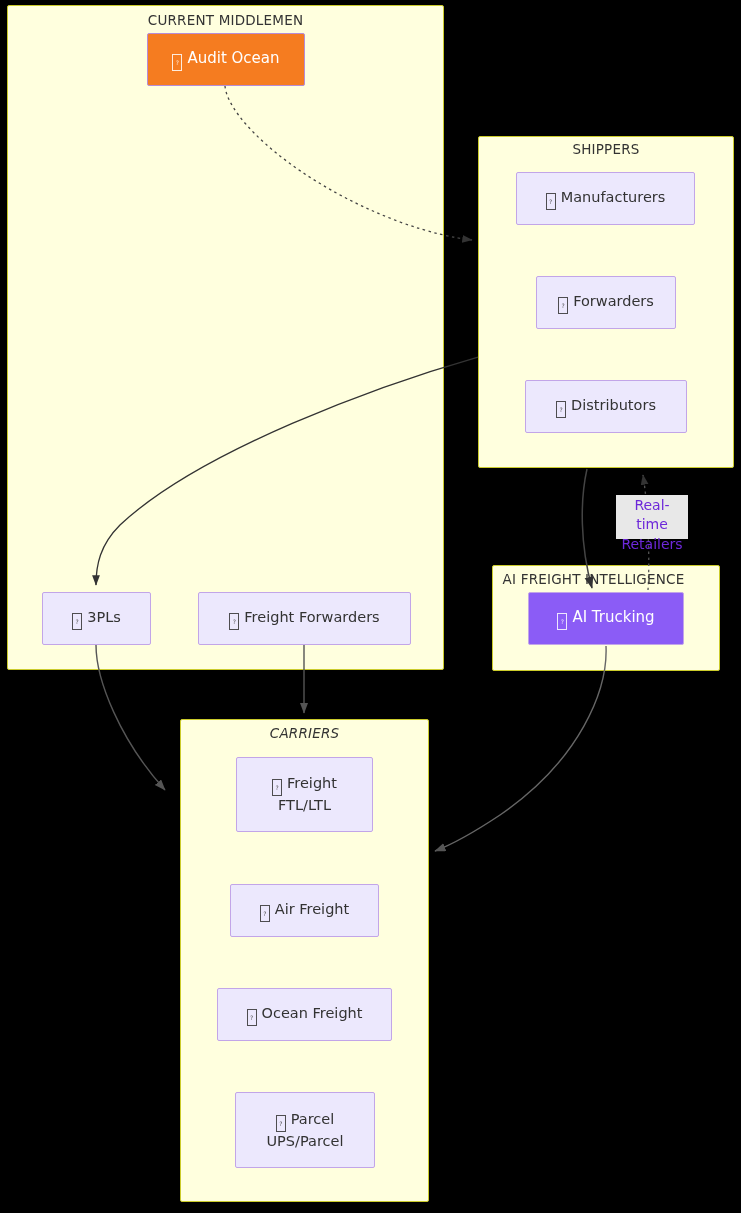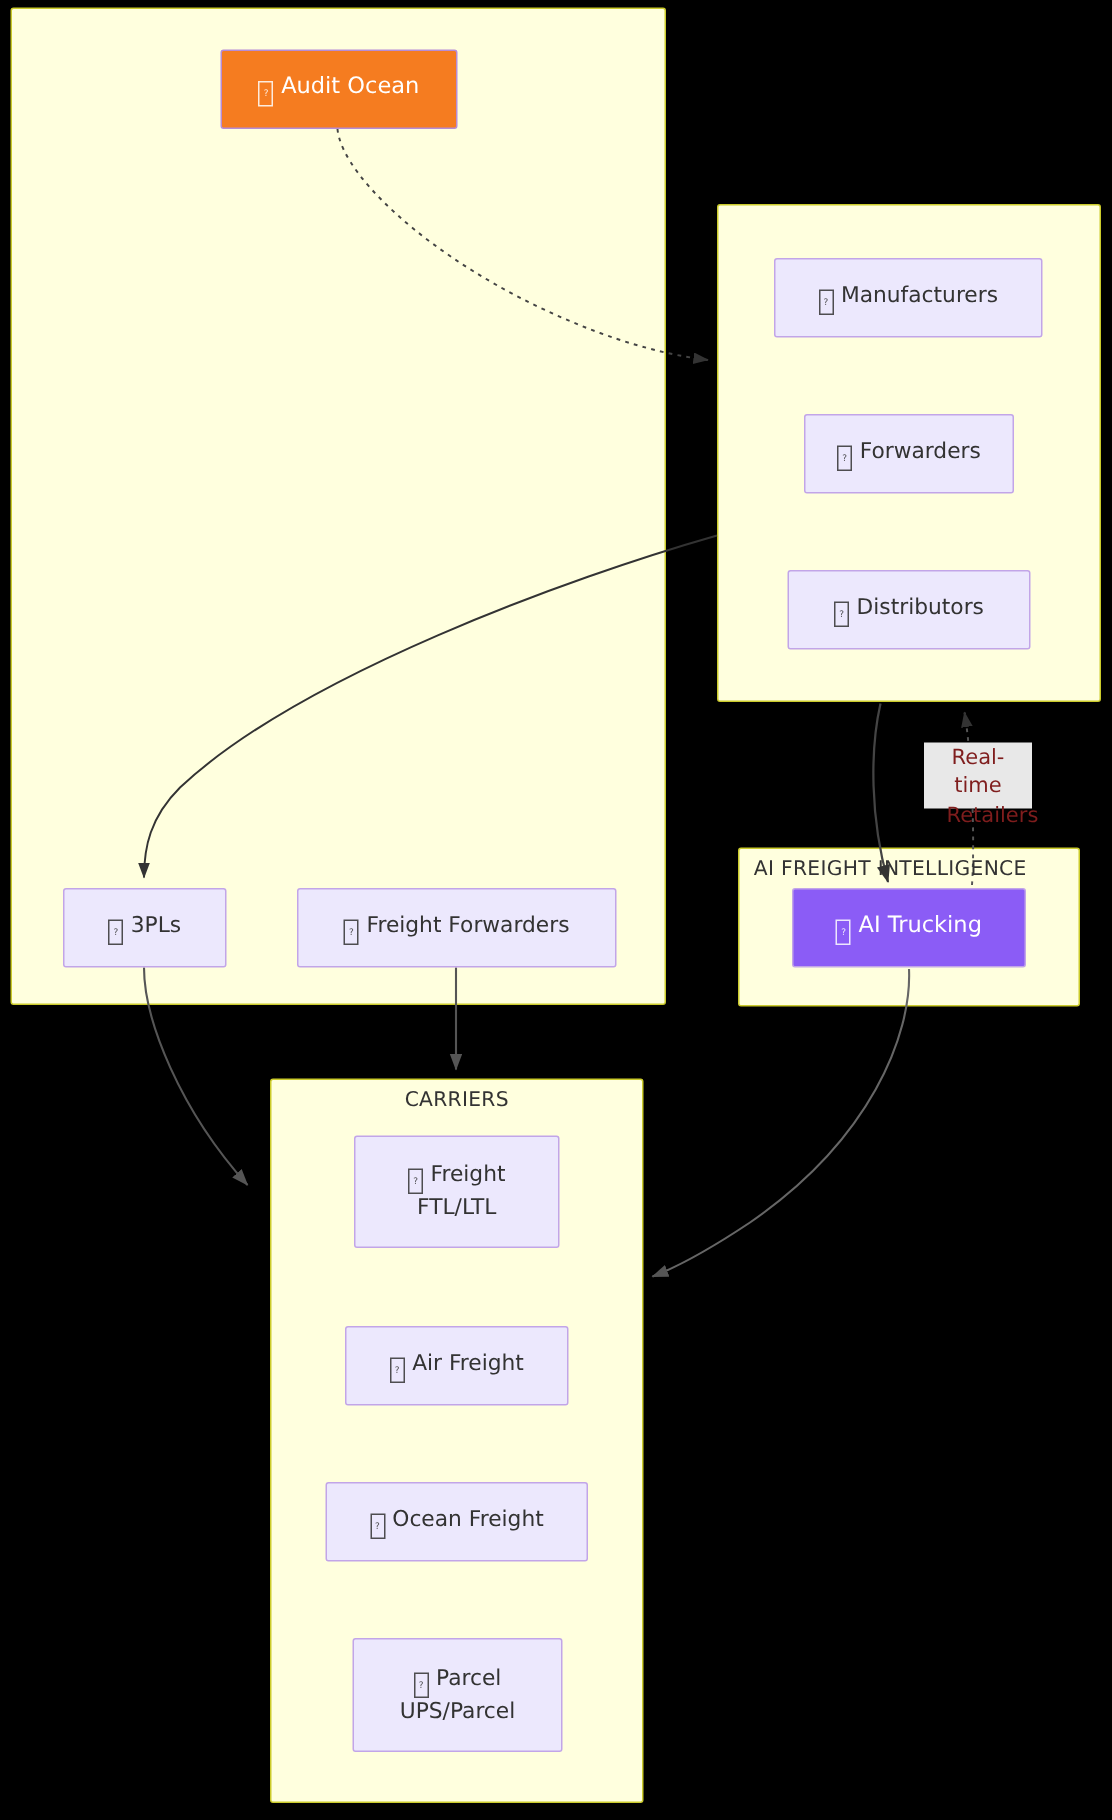--- a/index.html
+++ b/index.html
@@ -19,22 +19,22 @@
         border-radius:2px;line-height:1.28;}
   .node .lbl{display:block;}
   .n-lav{background:#ECE8FD;border:1.1px solid #C2A5E8;color:#333;font-size:14.5px;}
   .n-orange{background:#F57C20;border:1.1px solid #B68CD6;color:#fff;font-size:15px;}
   .n-purple{background:#8B5CF6;border:1.1px solid #C2A5E8;color:#fff;font-size:15px;}
 
   .tofu{display:inline-block;width:8px;height:15px;margin-right:5px;
         border:1px solid currentColor;vertical-align:-2px;
         font-size:6px;line-height:15px;text-align:center;opacity:.85;}
 
-  .edge-label{position:absolute;background:#E8E8E8;color:#7f1d1d;
-              font-size:14px;text-align:center;line-height:1.38;padding:1px 15px;
+  .edge-label{position:absolute;background:#E8E8E8;color:#6d28d9;
+              font-size:14px;text-align:center;line-height:1.38;padding:1px 5px;
               box-sizing:border-box;}
 </style>
 </head>
 <body>
 
 <div id="stage">
 
   <div class="cluster" style="left:7px;top:5px;width:437px;height:665px;"></div>
   <div class="cluster" style="left:478px;top:136px;width:256px;height:332px;"></div>
   <div class="cluster" style="left:492px;top:565px;width:228px;height:106px;"></div>
@@ -58,22 +58,24 @@
 
     <path d="M648,590 C650,560 648,505 643,475" fill="none" stroke="#555" stroke-width="1.3" stroke-dasharray="2.5,3.5" marker-end="url(#arrow)"></path>
 
     <path d="M96,645 C96,680 120,740 165,790" fill="none" stroke="#555" stroke-width="1.4" marker-end="url(#arrowg)"></path>
 
     <path d="M304,645 L304,713" fill="none" stroke="#555" stroke-width="1.4" marker-end="url(#arrowg)"></path>
 
     <path d="M606,646 C608,690 580,760 500,815 C470,835 448,846 435,851" fill="none" stroke="#666" stroke-width="1.4" marker-end="url(#arrowg)"></path>
   </svg>
 
+  <div class="cluster-title" style="left:7px;top:12px;width:437px;">CURRENT MIDDLEMEN</div>
+  <div class="cluster-title" style="left:478px;top:141px;width:256px;">SHIPPERS</div>
   <div class="cluster-title" style="left:492px;top:571px;width:203px;">AI FREIGHT INTELLIGENCE</div>
-  <div class="cluster-title" style="left:180px;top:725px;width:249px;">CARRIERS</div>
+  <div class="cluster-title" style="left:180px;top:725px;width:249px;font-style:italic;">CARRIERS</div>
 
   <div class="node n-orange" style="left:147px;top:33px;width:158px;height:53px;">
     <span class="lbl"><span class="tofu">?</span><span>Audit Ocean</span></span>
   </div>
 
   <div class="node n-lav" style="left:42px;top:592px;width:109px;height:53px;">
     <span class="lbl"><span class="tofu">?</span><span>3PLs</span></span>
   </div>
 
   <div class="node n-lav" style="left:198px;top:592px;width:213px;height:53px;">

